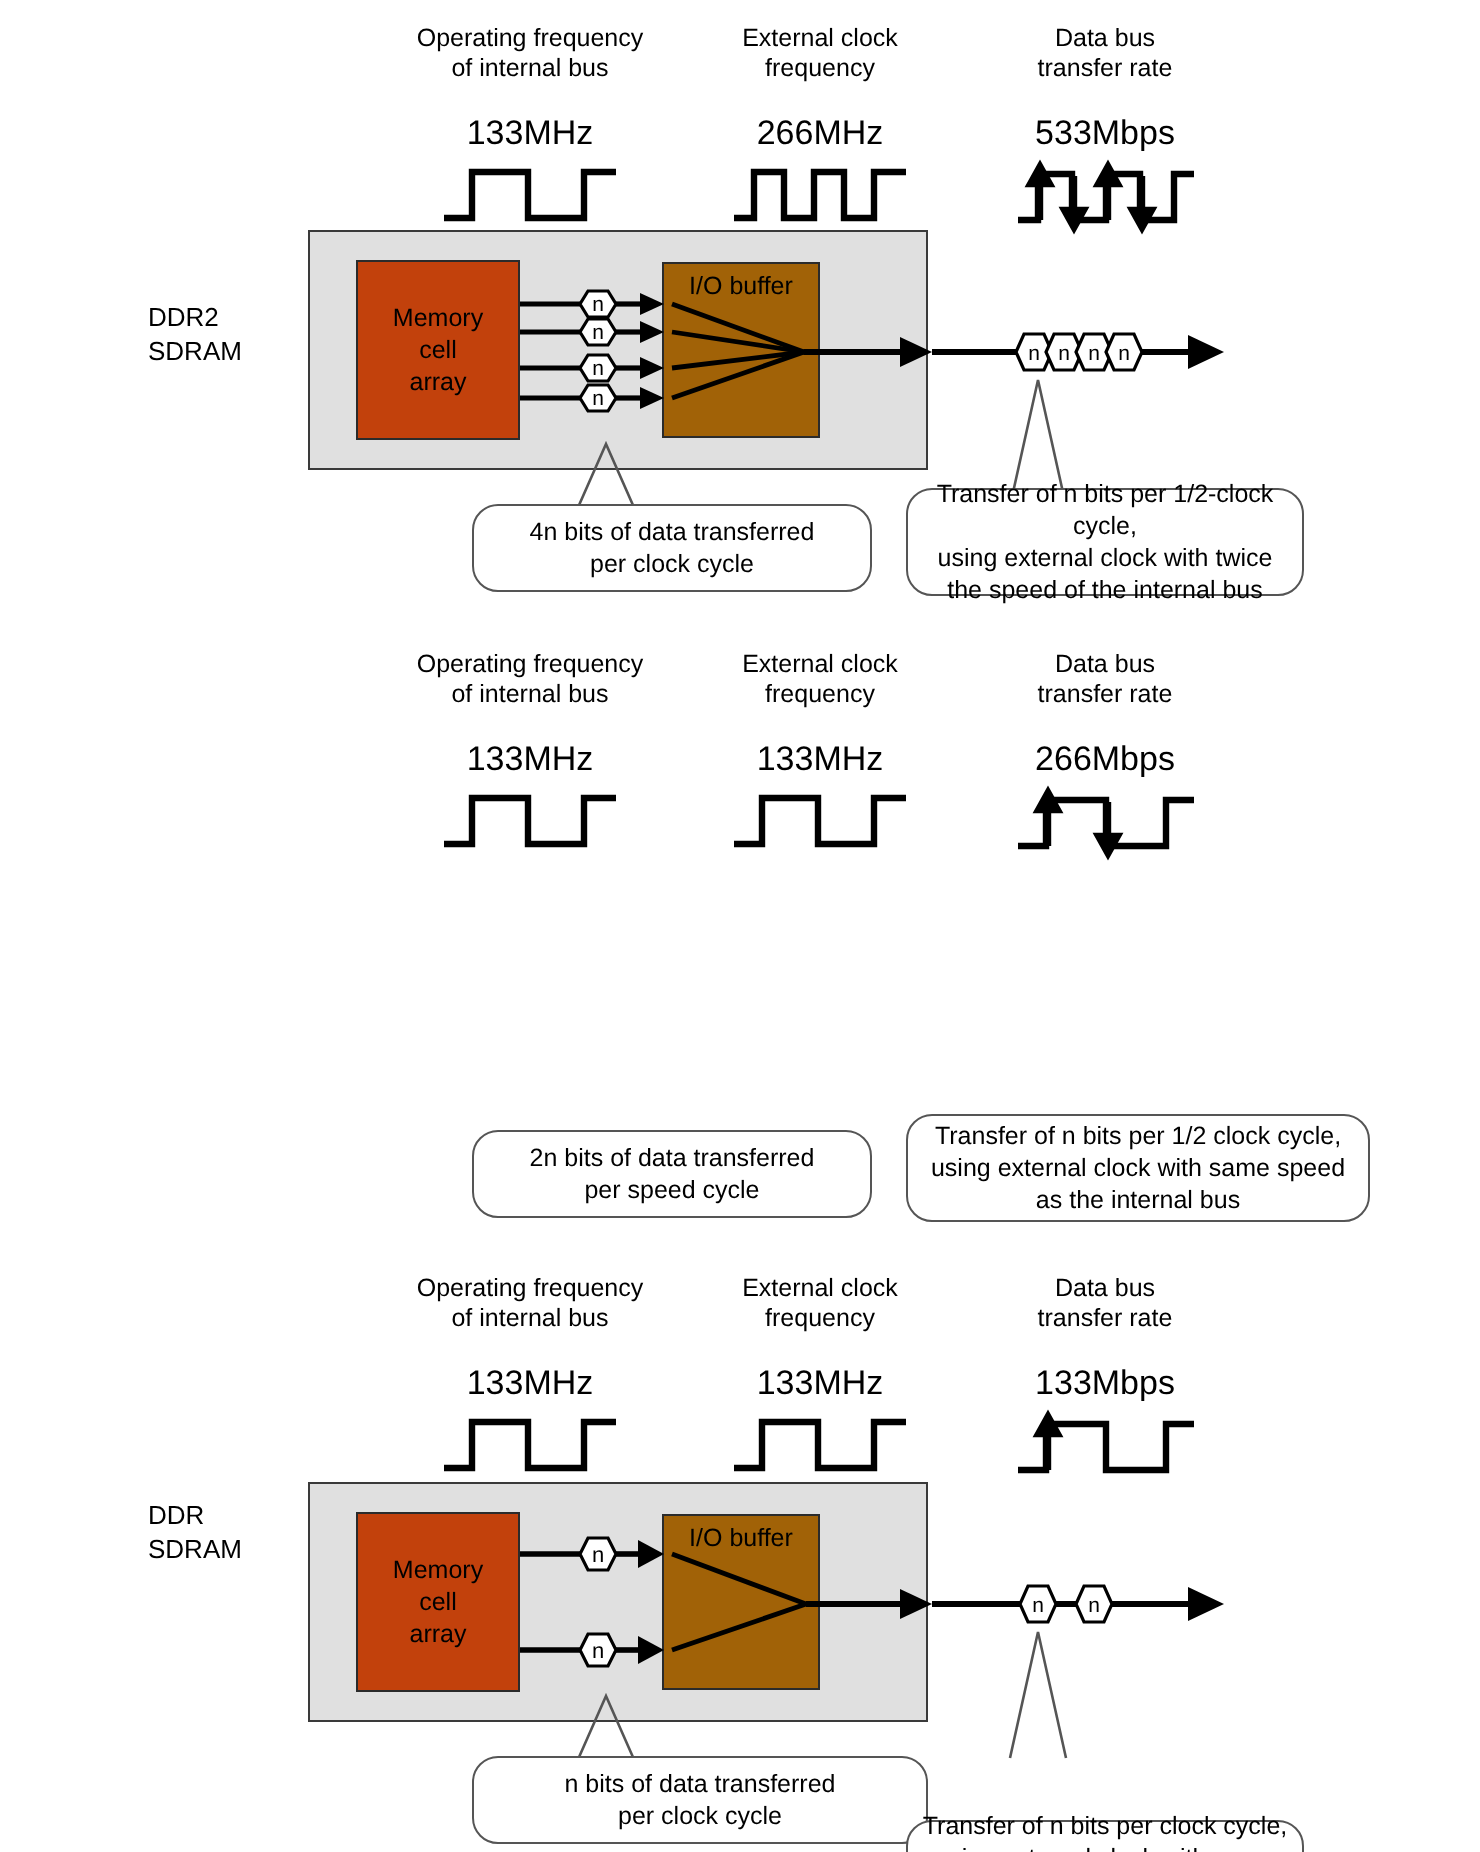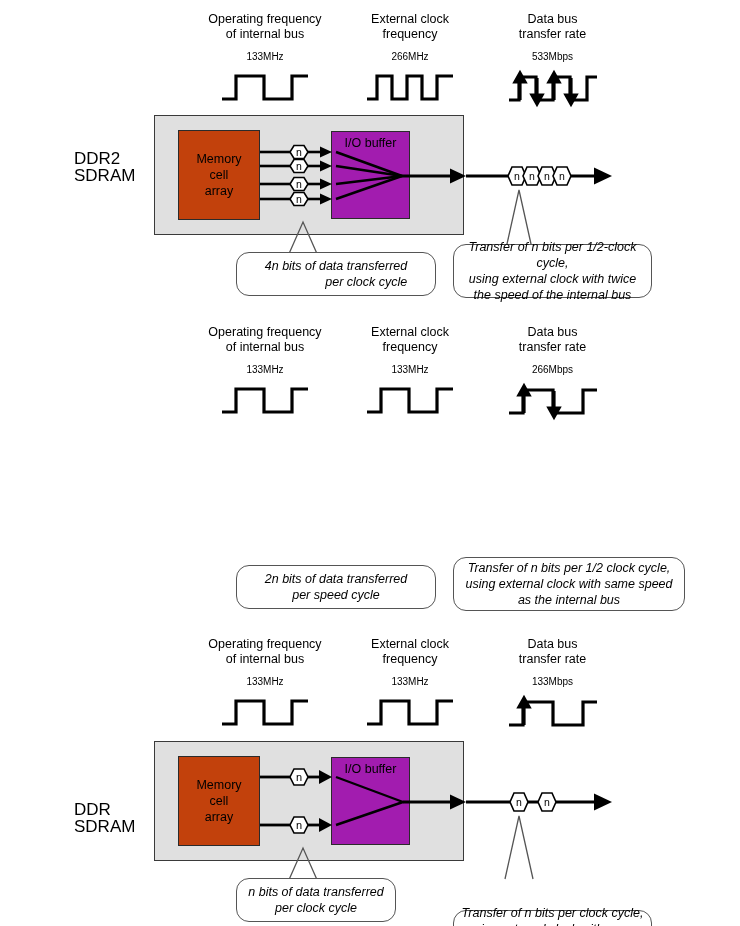--- a/index.html
+++ b/index.html
@@ -14,68 +14,67 @@
   .page{position:absolute;left:0;top:0;width:740px;height:926px;}
 
   
   .section{position:absolute;left:0;width:740px;}
 
   
   .col{position:absolute;text-align:center;}
   .col-title{
     font-size:12.5px;line-height:15px;color:#000;white-space:pre-line;
   }
-  .col-value{font-size:10px;line-height:15px;margin-top:7px;}
+  .col-value{font-size:17px;line-height:15px;margin-top:17px;}
   .wave{margin-top:7px;display:flex;justify-content:center;}
 
   
   .row-label{
-    position:absolute;font-size:17px;line-height:17px;text-align:left;
+    position:absolute;font-size:13px;line-height:17px;text-align:left;
     white-space:pre-line;
   }
 
   
   .panel{
     position:absolute;
     background:#e0e0e0;
     border:1.5px solid #3a3a3a;
     box-sizing:border-box;
   }
   .mem-block{
     position:absolute;
     background:#c2410c;
     border:1.5px solid #2b2b2b;
     box-sizing:border-box;
     display:flex;align-items:center;justify-content:center;
     font-size:12.5px;line-height:16px;text-align:center;white-space:pre-line;
   }
   .io-block{
     position:absolute;
-    background:#a21caf;
+    background:#a16207;
     border:1.5px solid #2b2b2b;
     box-sizing:border-box;
   }
   .io-label{
     position:absolute;left:0;right:0;top:4px;text-align:center;
     font-size:12.5px;line-height:15px;
   }
 
   
   .callout{
     position:absolute;
     border:1.3px solid #555;
     border-radius:13px;
     background:#fff;
     box-sizing:border-box;
     display:flex;align-items:center;justify-content:center;
     text-align:center;
     font-size:12.5px;line-height:16px;
     white-space:pre-line;
     padding:4px 0;
-    font-style:italic;
   }
 
   svg{display:block;overflow:visible;}
   .ovl{position:absolute;left:0;top:0;pointer-events:none;}
 </style>
 </head>
 <body>
 
 <div class="page">
 
@@ -190,21 +189,21 @@
       <text x="517" y="180">n</text>
           <text x="532" y="180">n</text>
       <text x="547" y="180">n</text>
           <text x="562" y="180">n</text>
     </g>
 
     <polyline points="288,256 303,222 318,256" fill="none" stroke="#555" stroke-width="1.3"></polyline>
     <polyline points="505,253 519,190 533,253" fill="none" stroke="#555" stroke-width="1.3"></polyline>
   </svg>
 
-  <div class="callout" style="left:236px;top:252px;width:200px;height:44px;text-align:right;">4n bits of data transferred
+  <div class="callout" style="left:236px;top:252px;width:200px;height:44px;">4n bits of data transferred
 per clock cycle</div>
   <div class="callout" style="left:453px;top:244px;width:199px;height:54px;">Transfer of n bits per 1/2-clock cycle,
 using external clock with twice
 the speed of the internal bus</div>
 </div>
 
 <div class="section" id="sec-ddr" style="top:313px;height:310px;">
 
   <div class="col" style="left:195px;top:12px;width:140px;">
     <div class="col-title">Operating frequency
@@ -238,21 +237,21 @@
         <g stroke="#000" stroke-width="3.2" fill="#000">
           <line x1="17" y1="29" x2="17" y2="7"></line>
               <polygon points="17,2 12,11 22,11"></polygon>
           <line x1="47" y1="7" x2="47" y2="27"></line>
               <polygon points="47,33 42,24 52,24"></polygon>
         </g>
       </svg>
     </div>
   </div>
 
-  <div class="row-label" style="left:74px;top:488px;width:80px;">DDR
+  <div class="row-label" style="left:74px;top:436px;width:80px;">DDR
 SDRAM</div>
 
   <div class="panel" style="left:154px;top:428px;width:310px;height:120px;"></div>
   <div class="mem-block" style="left:178px;top:443px;width:82px;height:90px;">Memory
 cell
 array</div>
   <div class="io-block" style="left:331px;top:444px;width:79px;height:88px;">
     <div class="io-label">I/O buffer</div>
   </div>
 
@@ -358,20 +357,20 @@
     <line x1="526" y1="801" x2="596" y2="801" stroke="#000" stroke-width="3"></line>
     <polygon points="612,801 594,792.5 594,809.5" fill="#000"></polygon>
     <g stroke="#000" stroke-width="1.6" fill="#fff">
       <polygon points="514,792 524,792 528,801 524,810 514,810 510,801"></polygon>
     </g>
     <text x="519" y="805" fill="#000" font-size="10.5" font-family="Liberation Sans, sans-serif" text-anchor="middle">n</text>
     <polyline points="288,880 303,846 318,880" fill="none" stroke="#555" stroke-width="1.3"></polyline>
     <polyline points="505,877 519,814 533,877" fill="none" stroke="#555" stroke-width="1.3"></polyline>
   </svg>
 
-  <div class="callout" style="left:236px;top:253px;width:160px;height:44px;">n bits of data transferred
+  <div class="callout" style="left:236px;top:253px;width:228px;height:44px;">n bits of data transferred
 per clock cycle</div>
   <div class="callout" style="left:453px;top:245px;width:199px;height:54px;margin-top:40px;">Transfer of n bits per clock cycle,
 using external clock with same speed
 as the internal bus</div>
 </div>
 
 </div>
 
 </body></html>

